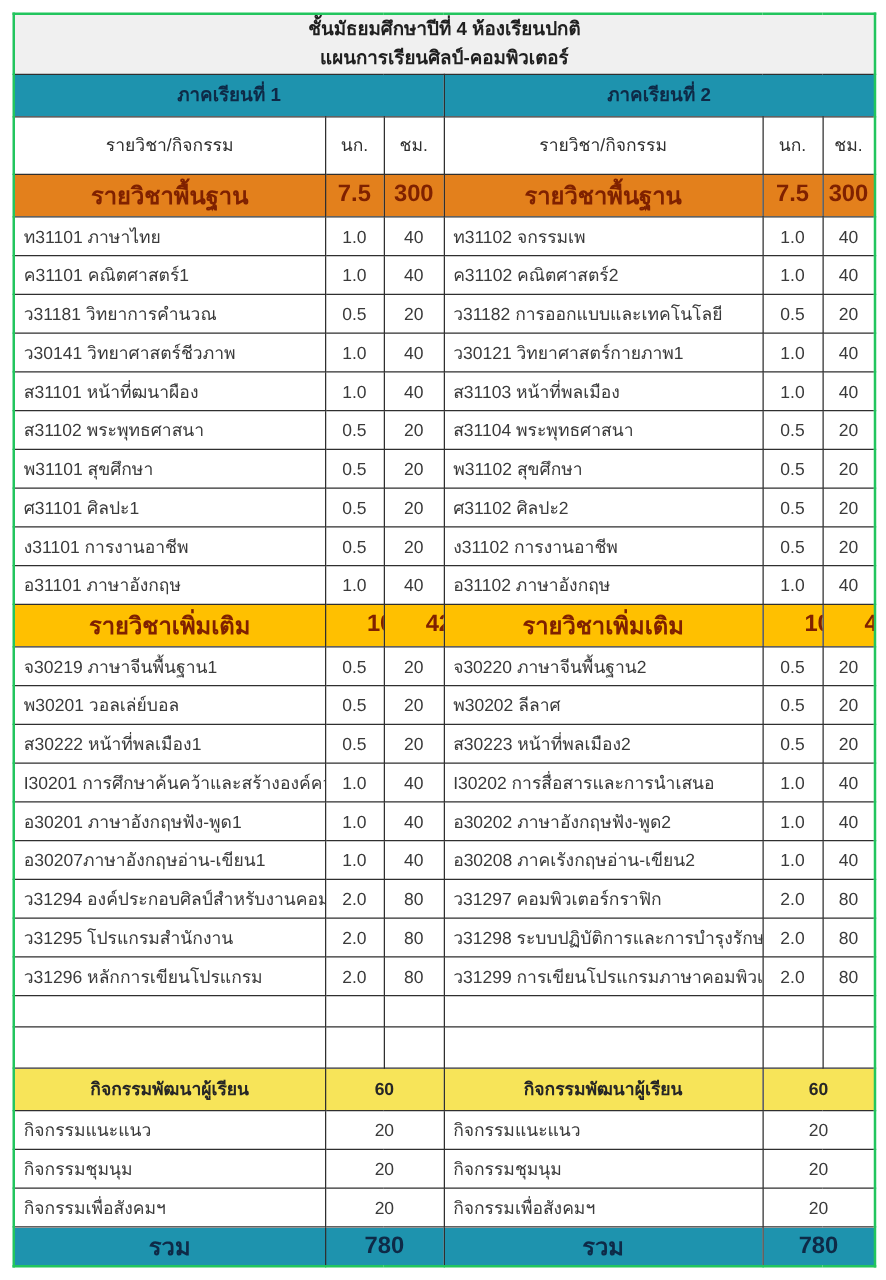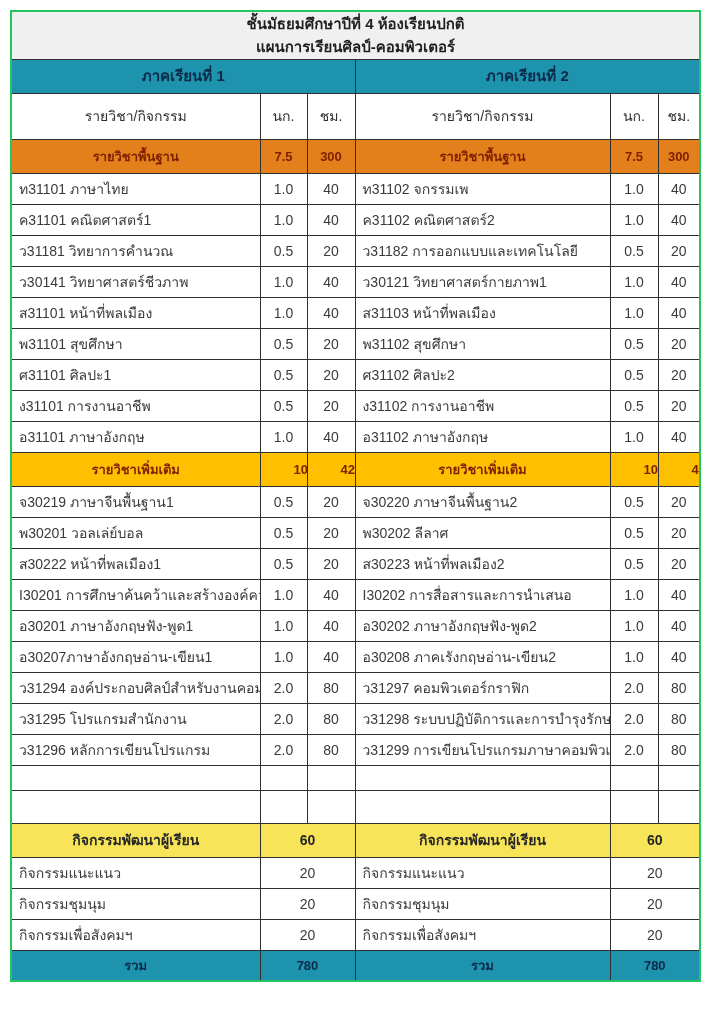--- a/index.html
+++ b/index.html
@@ -64,21 +64,21 @@
   
   td.num { text-align: center; }
   td.name { text-align: left; padding-left: 7px; padding-right: 4px; }
   tr.subject td, tr.activity td { height: 31px; }
   tr.empty td { height: 25px; }
   tr.empty-tall td { height: 33px; }
   tr.section td, tr.section-merged td, tr.total td {
     font-weight: bold;
     text-align: center;
     height: 34px;
-    font-size: 13px;
+    font-size: 19px;
   }
   tr.section td.name, tr.section-merged td.name, tr.total td.name {
     text-align: center; padding: 0;
   }
   tr[data-variant="basic"] td { background: var(--orange); color: var(--dark-red); }
   tr[data-variant="additional"] td { background: var(--gold); color: var(--dark-red); padding-left: 33px; }
   tr[data-variant="activities"] td { background: var(--light-yellow); color: #262626; font-size: 14px; }
   tr.total td {
     background: var(--teal);
     color: var(--navy);
@@ -153,26 +153,34 @@
         </tr>
         <tr class="subject">
           <td class="name">ว30141 วิทยาศาสตร์ชีวภาพ</td>
           <td class="num">1.0</td>
           <td class="num">40</td>
           <td class="name">ว30121 วิทยาศาสตร์กายภาพ1</td>
           <td class="num">1.0</td>
           <td class="num">40</td>
         </tr>
         <tr class="subject">
-          <td class="name">ส31101 หน้าที่พลเมือง</td>
+          <td class="name">ส31101 หน้าที่ฒนาผือง</td>
           <td class="num">1.0</td>
           <td class="num">40</td>
           <td class="name">ส31103 หน้าที่พลเมือง</td>
           <td class="num">1.0</td>
           <td class="num">40</td>
+        </tr>
+        <tr class="subject">
+          <td class="name">ส31102 พระพุทธศาสนา</td>
+          <td class="num">0.5</td>
+          <td class="num">20</td>
+          <td class="name">ส31104 พระพุทธศาสนา</td>
+          <td class="num">0.5</td>
+          <td class="num">20</td>
         </tr>
         <tr class="subject">
           <td class="name">พ31101 สุขศึกษา</td>
           <td class="num">0.5</td>
           <td class="num">20</td>
           <td class="name">พ31102 สุขศึกษา</td>
           <td class="num">0.5</td>
           <td class="num">20</td>
         </tr>
         <tr class="subject">

